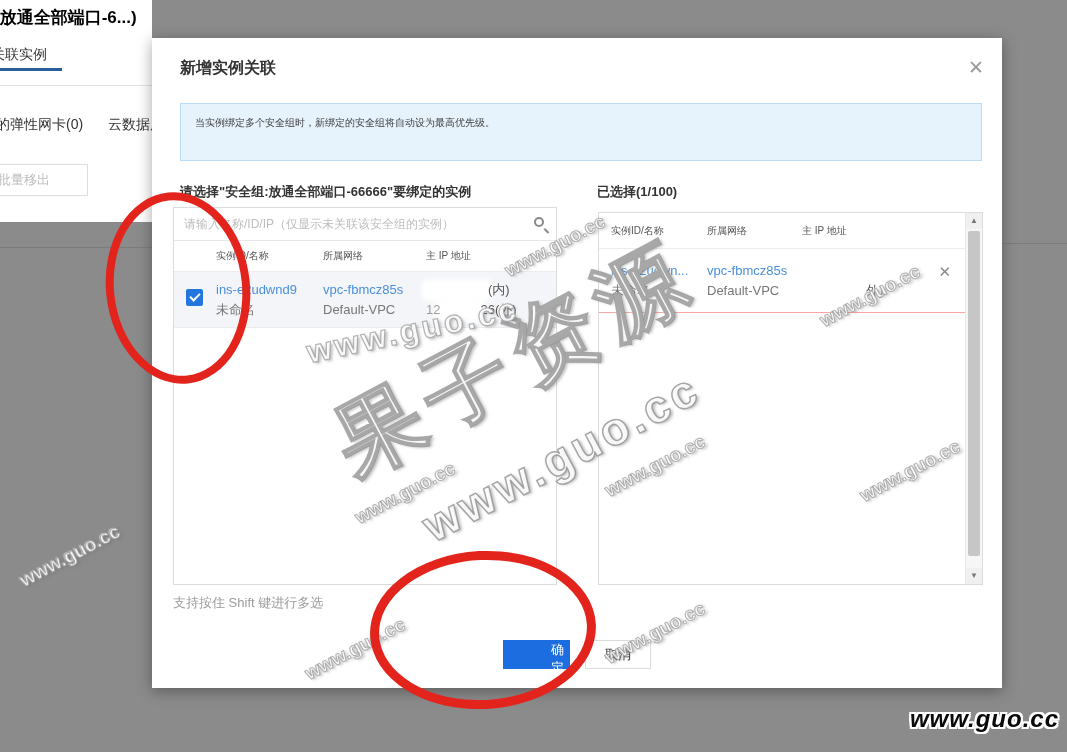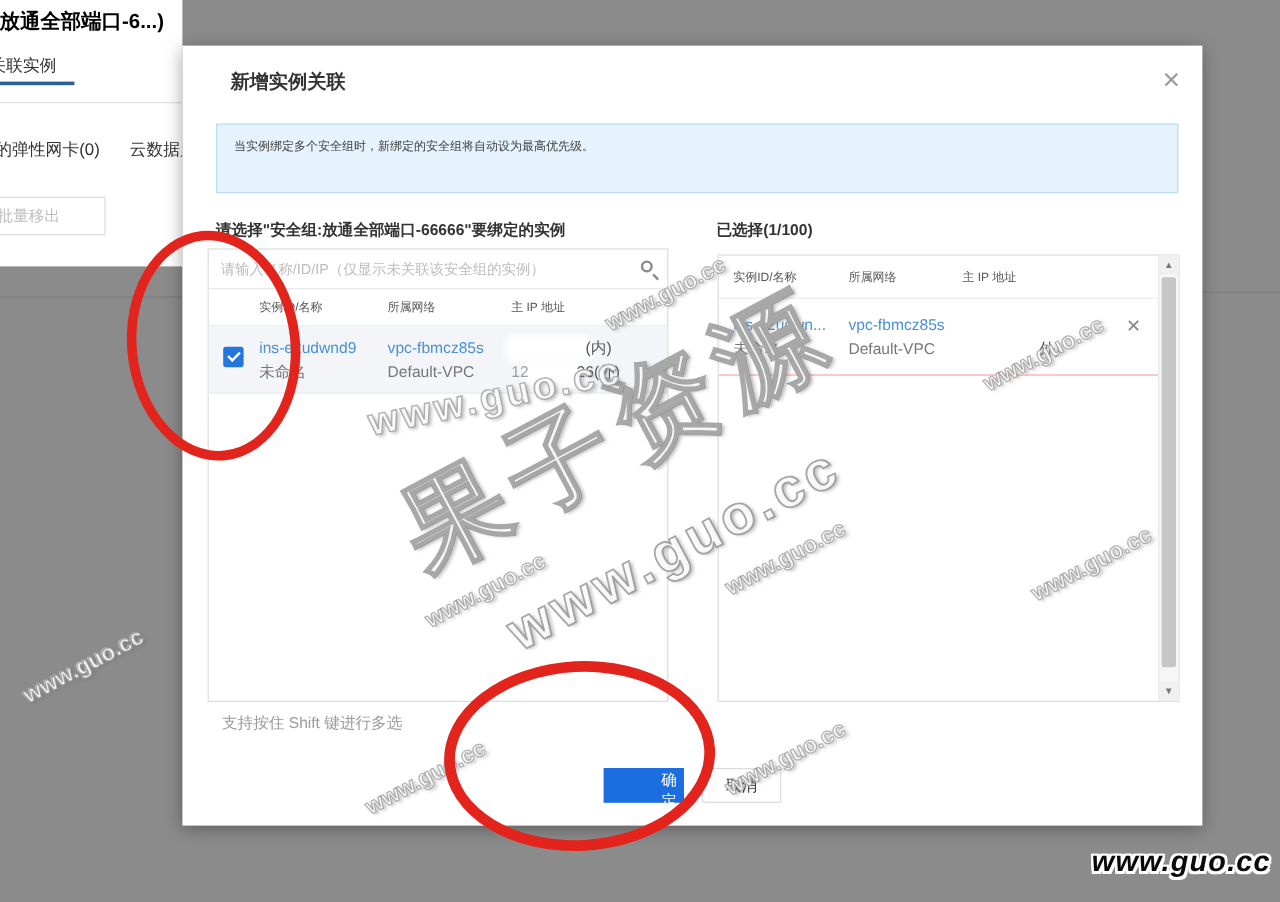--- a/index.html
+++ b/index.html
@@ -12,27 +12,27 @@
   .bg-tab{position:absolute;left:-9px;top:46px;font-size:14px;color:#333;white-space:nowrap;}
   .bg-tab-underline{position:absolute;left:0;top:68px;width:62px;height:3px;background:#2a5d9e;}
   .bg-separator{position:absolute;left:0;top:85px;width:152px;height:1px;background:#e2e2e2;}
   .bg-link1{position:absolute;left:-4px;top:116px;font-size:14px;color:#333;white-space:nowrap;}
   .bg-link2{position:absolute;left:108px;top:116px;font-size:14px;color:#333;white-space:nowrap;}
   .bg-batch-btn{position:absolute;left:-40px;top:164px;width:128px;height:32px;border:1px solid #dcdcdc;background:#fff;color:#bcbcbc;font-size:13px;text-align:center;line-height:30px;}
   .ovl-line{position:absolute;height:1px;background:rgba(0,0,0,.10);z-index:2;}
 
   
   .modal{position:absolute;left:152px;top:38px;width:850px;height:650px;background:#fff;box-shadow:0 3px 14px rgba(0,0,0,.35);z-index:10;}
-  .modal-title{position:absolute;left:40px;top:20px;font-size:16px;font-weight:bold;color:#333;}
+  .modal-title{position:absolute;left:28px;top:20px;font-size:16px;font-weight:bold;color:#333;}
   .modal-close{position:absolute;right:18px;top:20px;font-size:19px;color:#9a9a9a;cursor:pointer;line-height:1;font-weight:300;}
   .banner{position:absolute;left:28px;top:65px;width:802px;height:58px;background:#e6f2fc;border:1px solid #badcf6;padding:9px 14px;font-size:10px;color:#404040;line-height:20px;}
   .panel-label{position:absolute;top:145px;font-size:13px;font-weight:bold;color:#333;}
   .panel-label.left{left:28px;}
   .panel-label.right{left:445px;}
-  .hint{position:absolute;left:21px;top:556px;font-size:13px;color:#9b9b9b;margin-left:12px;}
+  .hint{position:absolute;left:21px;top:556px;font-size:13px;color:#9b9b9b;}
 
   
   .left-box{position:absolute;left:21px;top:169px;width:384px;height:378px;border:1px solid #dcdcdc;background:#fff;}
   .search-row{position:relative;height:33px;border-bottom:1px solid #e7e7e7;}
   .search-row input{width:100%;height:100%;border:none;outline:none;padding:0 34px 0 10px;font-size:12px;color:#333;background:transparent;}
   .search-row input::placeholder{color:#bdbdbd;}
   .search-icon{position:absolute;right:12px;top:9px;width:10px;height:10px;border:2px solid #8a8a8a;border-radius:50%;}
   .search-icon::after{content:"";position:absolute;left:9px;top:9px;width:6px;height:2px;background:#8a8a8a;transform:rotate(45deg);transform-origin:0 0;}
   .thead{position:relative;height:31px;border-bottom:1px solid #ececec;font-size:10px;color:#555;}
   .thead span{position:absolute;top:8px;}

